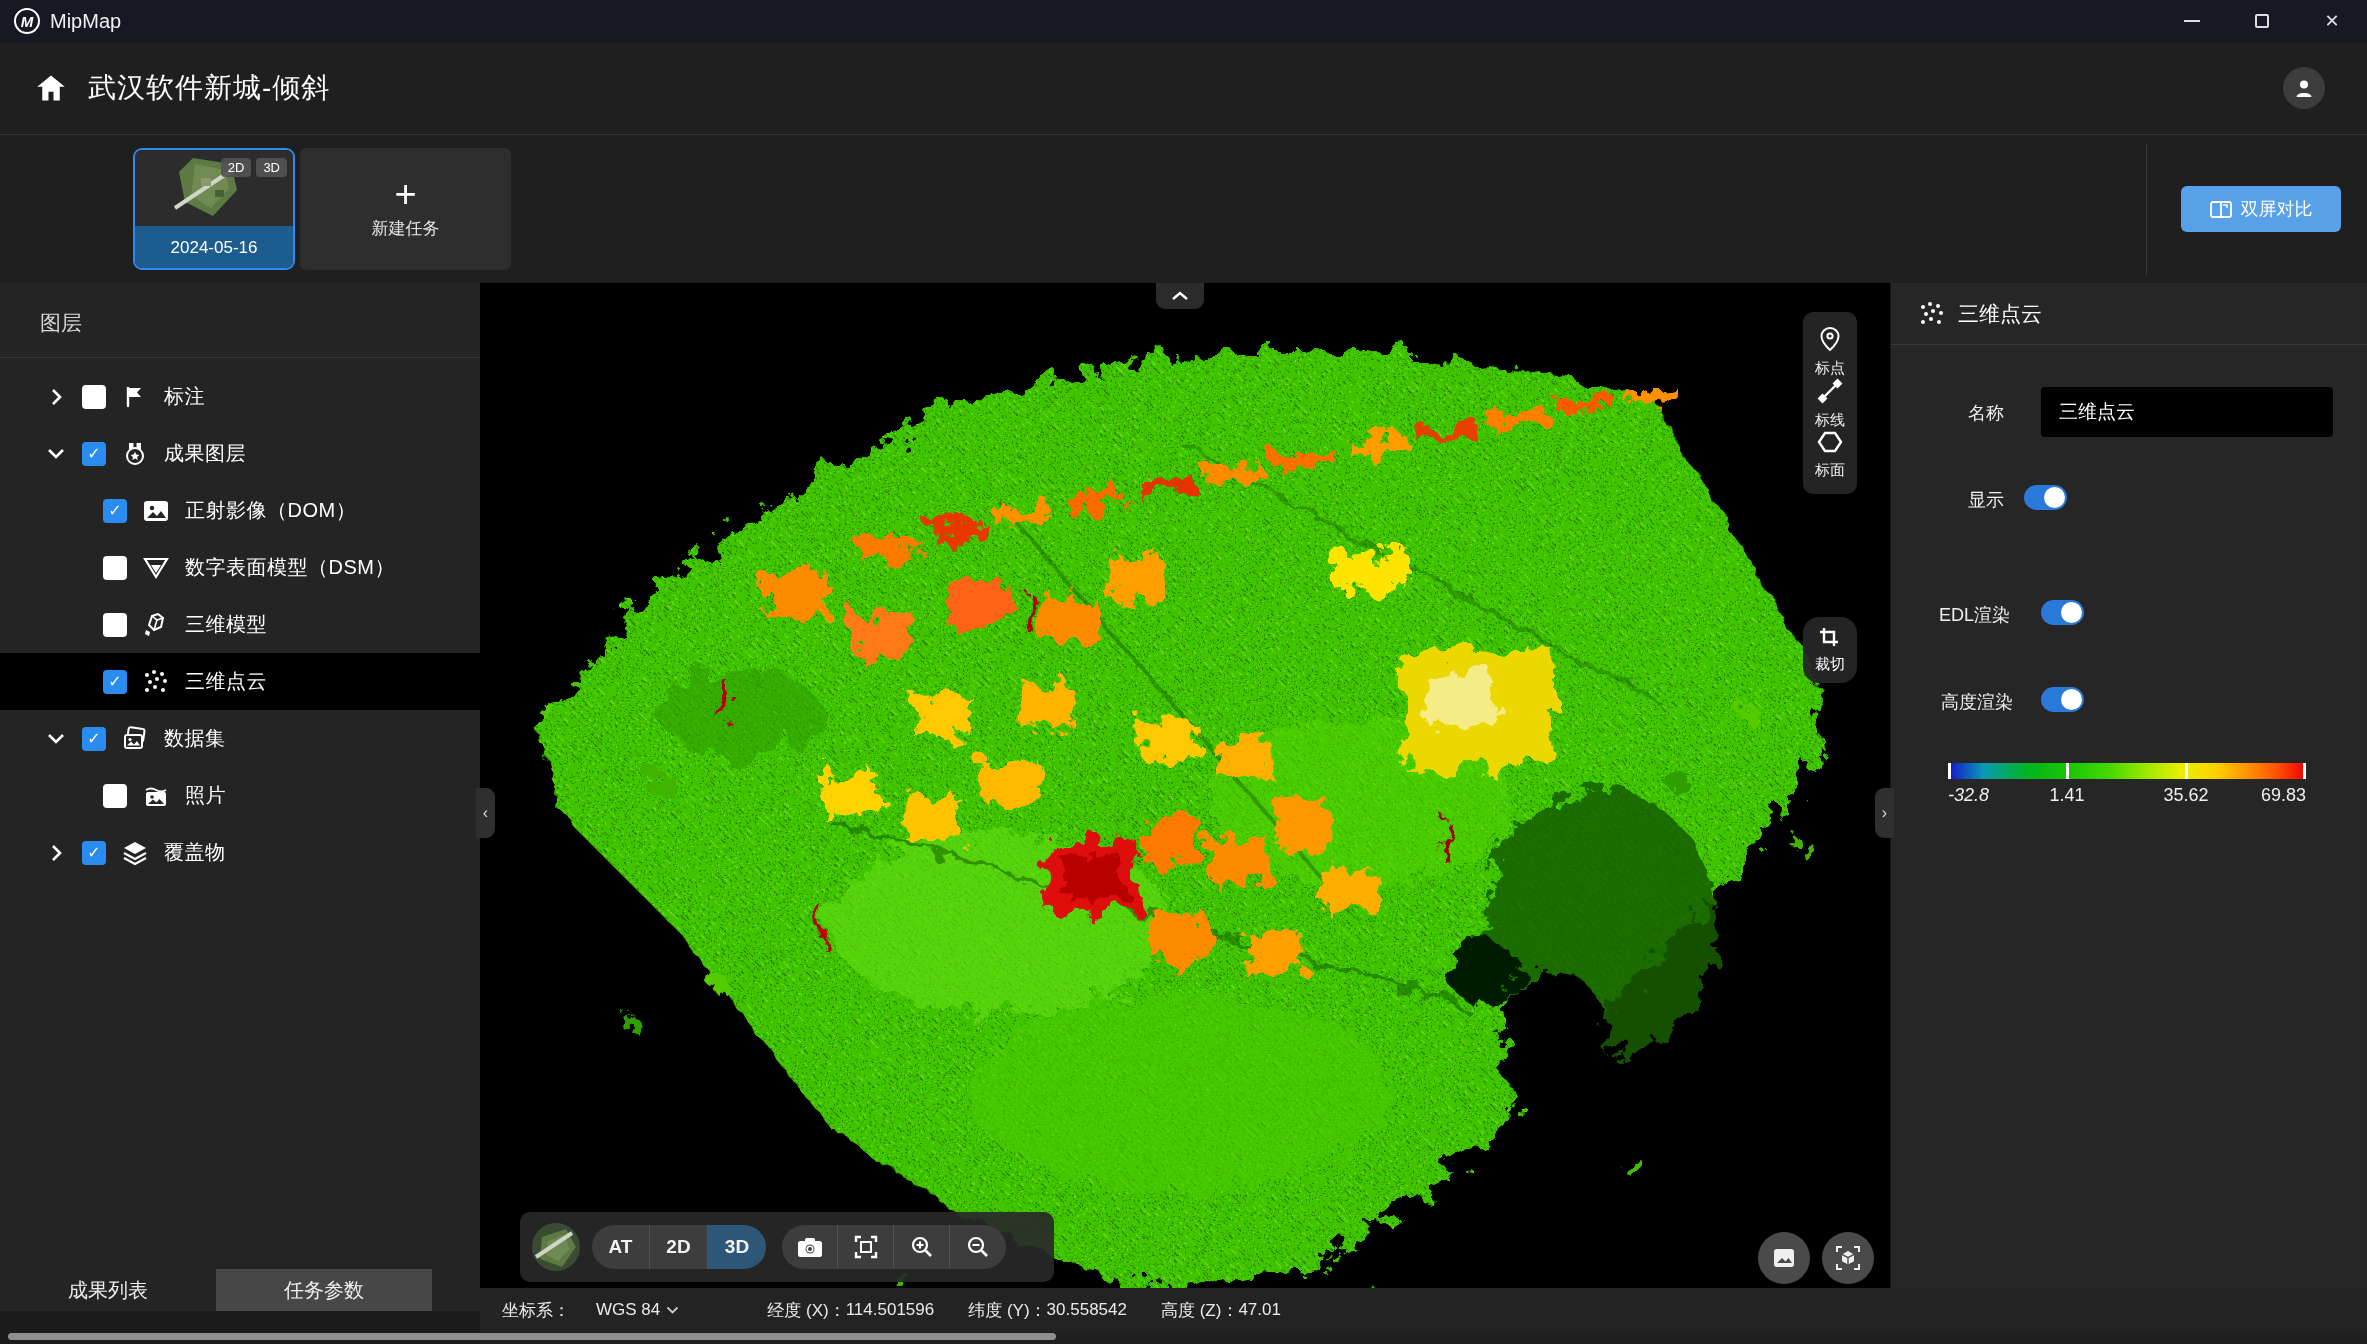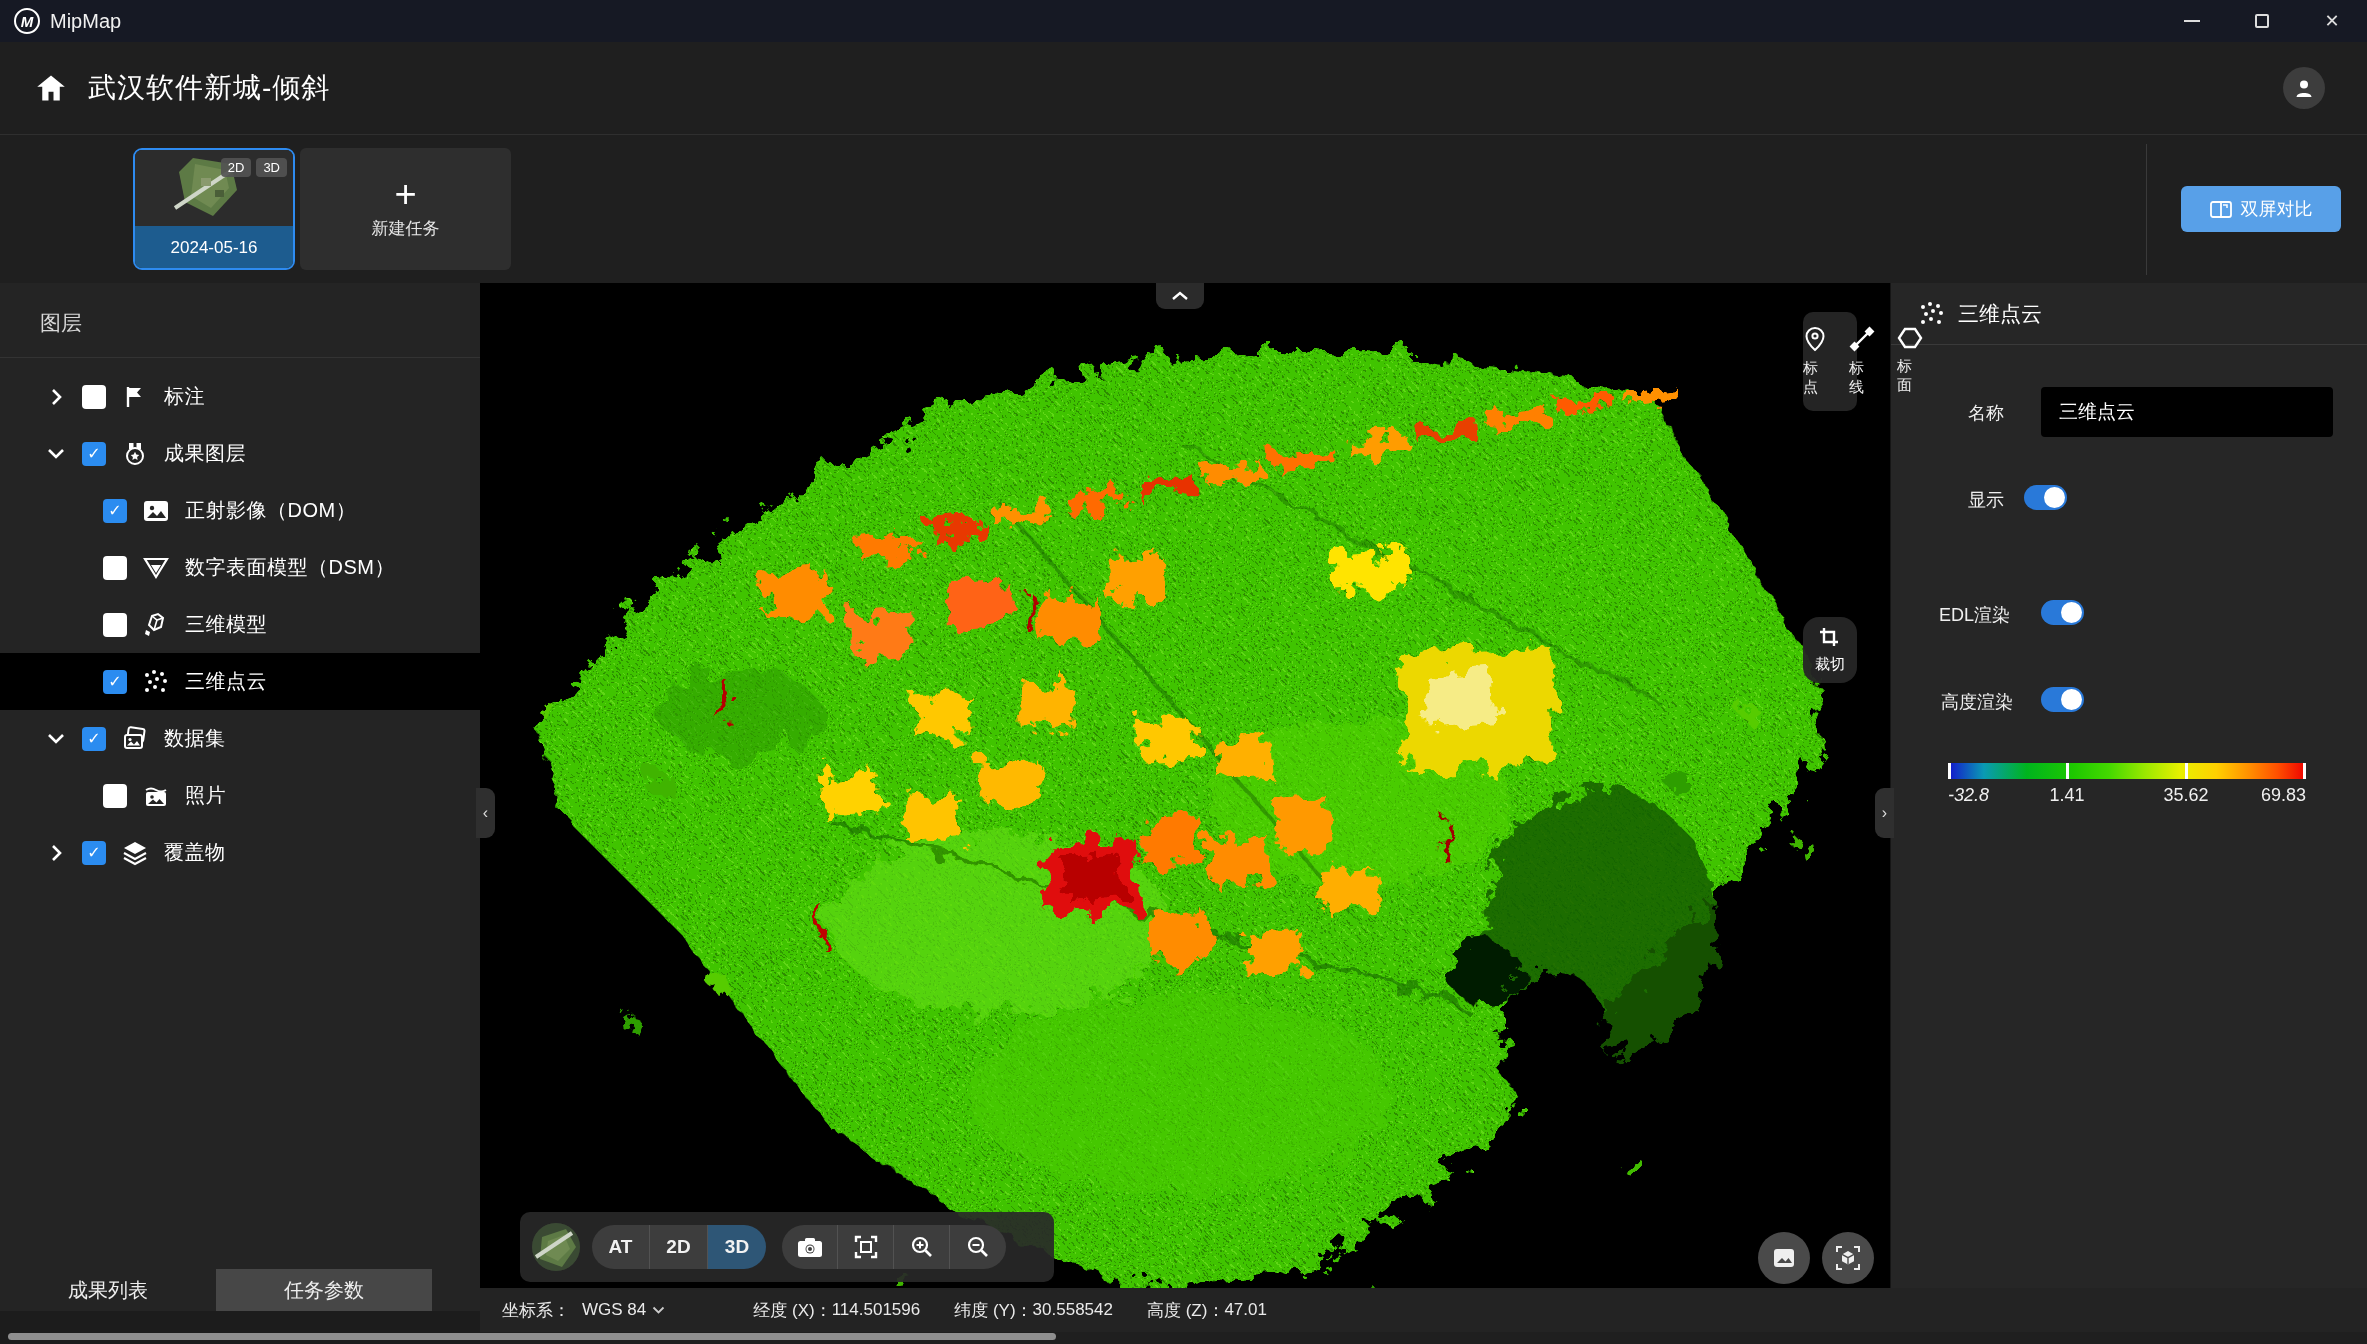--- a/index.html
+++ b/index.html
@@ -60,42 +60,42 @@
   .hscroll { position:absolute; left:8px; bottom:4px; width:1048px; height:7px; border-radius:4px; background:#8f8f8f; z-index:30; }
 
   
   .viewport { position:absolute; left:480px; top:283px; width:1410px; bottom:44px; background:#000; }
   .pc { position:absolute; inset:0; width:100%; height:100%; }
   .vp-tab { position:absolute; left:676px; top:0; width:48px; height:26px; background:#2b2b2b; border-radius:0 0 9px 9px; display:flex; align-items:center; justify-content:center; z-index:5; }
   .handle { position:absolute; width:19px; height:50px; background:#2f2f2f; display:flex; align-items:center; justify-content:center; color:#ddd; font-size:16px; z-index:5; }
   .handle.left { left:-4px; top:505px; border-radius:0 9px 9px 0; }
   .handle.right { right:-4px; top:505px; border-radius:9px 0 0 9px; }
 
-  .maptools { position:absolute; left:1323px; top:29px; width:54px; background:rgba(38,38,38,.95); border-radius:10px; padding:14px 0; display:flex; flex-direction:row; gap:22px; z-index:5; }
+  .maptools { position:absolute; left:1323px; top:29px; width:54px; background:rgba(38,38,38,.95); border-radius:10px; padding:14px 0; display:flex; flex-direction:column; z-index:5; }
   .mtool { display:flex; flex-direction:column; align-items:center; gap:7px; font-size:15px; color:#f0f0f0; }
   .croptool { position:absolute; left:1323px; top:334px; width:54px; background:rgba(38,38,38,.95); border-radius:16px; padding:9px 0; display:flex; flex-direction:column; align-items:center; gap:5px; font-size:15px; z-index:5; }
 
   .vp-toolbar { position:absolute; left:40px; bottom:18px; width:534px; height:70px; background:rgba(40,40,40,.92); border-radius:10px; display:flex; align-items:center; z-index:5; }
   .minimap { width:48px; height:48px; border-radius:50%; overflow:hidden; margin-left:12px; background:#333; }
   .modes { display:flex; margin-left:12px; height:44px; border-radius:22px; overflow:hidden; }
   .mode { width:58px; height:44px; background:#3d3d3d; display:flex; align-items:center; justify-content:center; font-size:19px; font-weight:bold; color:#f2f2f2; border-right:1px solid #525252; }
   .mode:last-child { border-right:none; }
   .mode.active { background:#2e5676; }
   .vicons { display:flex; margin-left:16px; height:44px; border-radius:22px; overflow:hidden; }
   .vibtn { width:56px; height:44px; background:#3d3d3d; display:flex; align-items:center; justify-content:center; border-right:1px solid #525252; }
   .vibtn:last-child { border-right:none; }
 
   .corner-btns { position:absolute; right:16px; bottom:16px; display:flex; gap:12px; z-index:5; }
   .cbtn { width:52px; height:52px; border-radius:50%; background:#4a4a4a; display:flex; align-items:center; justify-content:center; }
 
   
   .statusbar { position:absolute; left:480px; right:0; bottom:12px; height:44px; background:#232323; display:flex; align-items:center; font-size:17px; color:#eaeaea; z-index:10; }
   .sb-item { display:flex; align-items:center; }
   .sb-crs { margin-left:22px; }
-  .sb-crs .val { margin-left:12px; }
+  .sb-crs .val { margin-left:26px; }
   .caret { margin-left:6px; }
   .sb-c1 { margin-left:88px; } .sb-c2 { margin-left:34px; } .sb-c3 { margin-left:34px; }
 
   
   .inspector { position:absolute; right:0; top:283px; width:477px; bottom:44px; background:#262626; border-left:1px solid #161616; }
   .insp-header { height:62px; display:flex; align-items:center; gap:13px; padding-left:28px; border-bottom:1px solid #3a3a3a; font-size:21px; }
   .f-label { position:absolute; font-size:18px; color:#f0f0f0; }
   .name-input { position:absolute; left:150px; top:104px; width:292px; height:50px; background:#000; border:none; border-radius:4px; color:#fff; font-size:19px; padding-left:18px; font-family:inherit; }
   .toggle { position:absolute; width:43px; height:25px; border-radius:13px; background:#2979d9; }
   .toggle .knob { position:absolute; right:2px; top:2px; width:21px; height:21px; border-radius:50%; background:#fff; }

